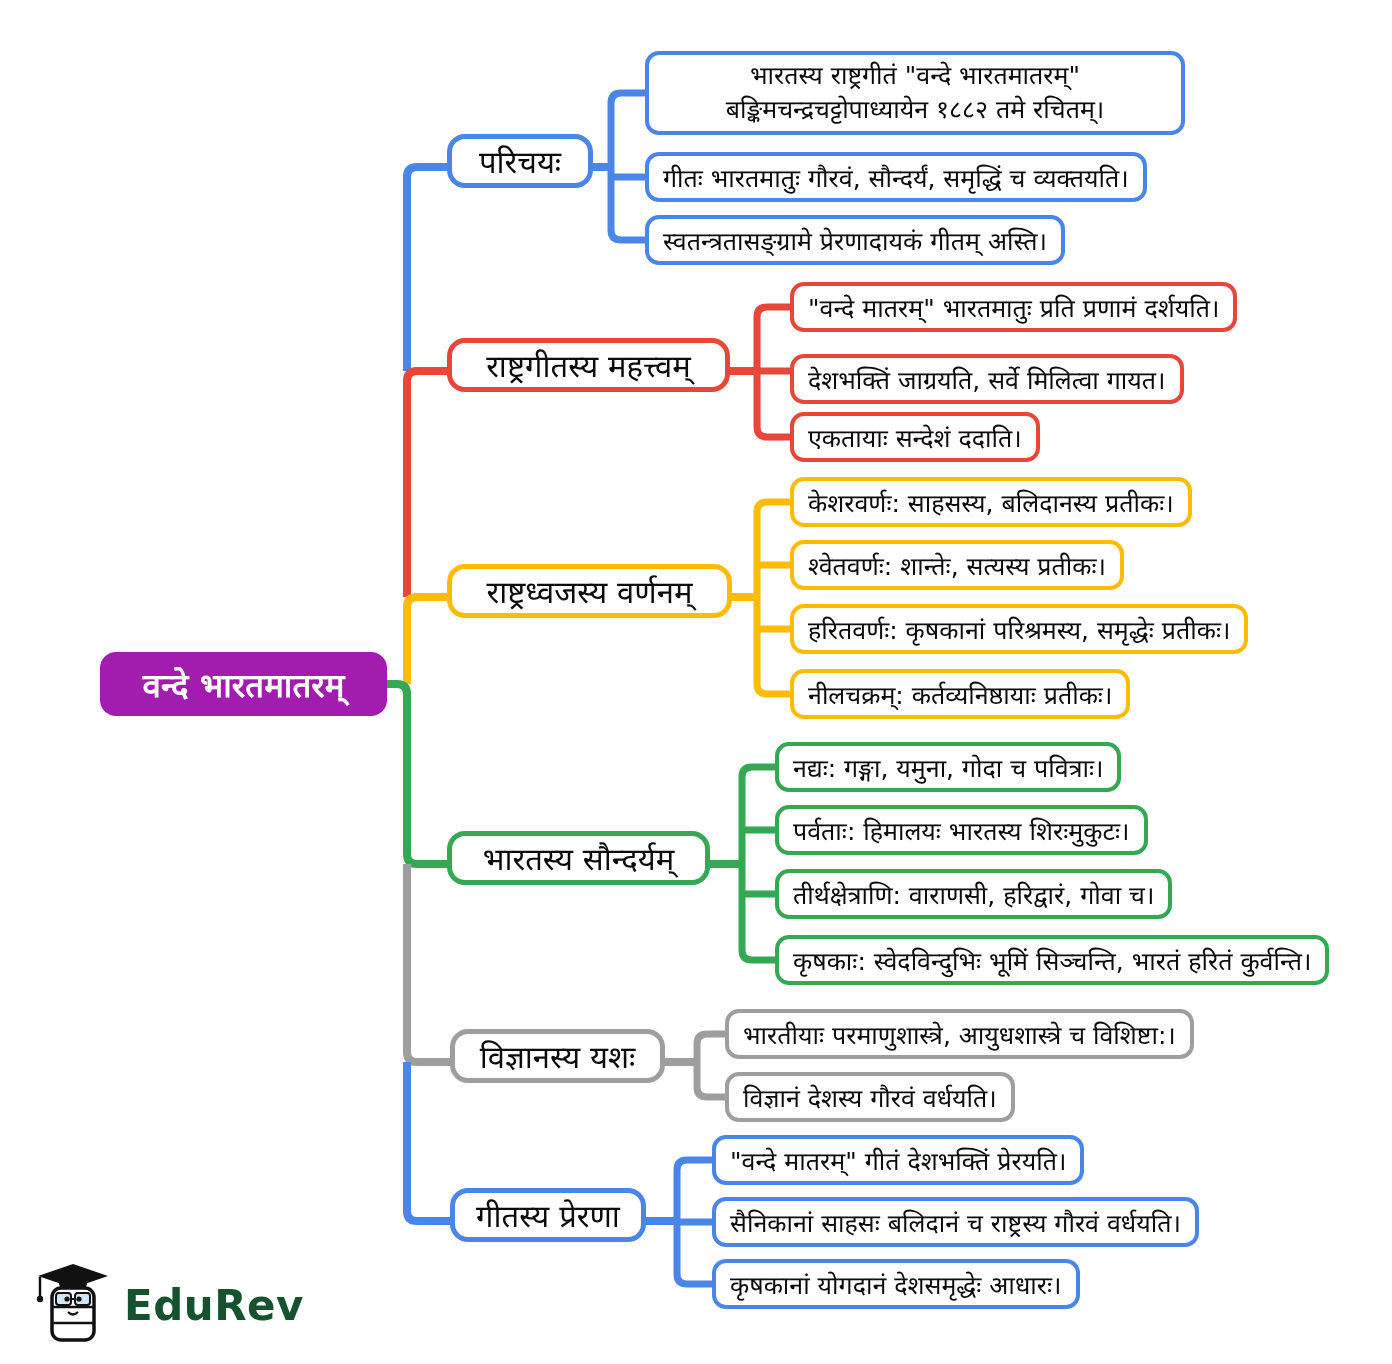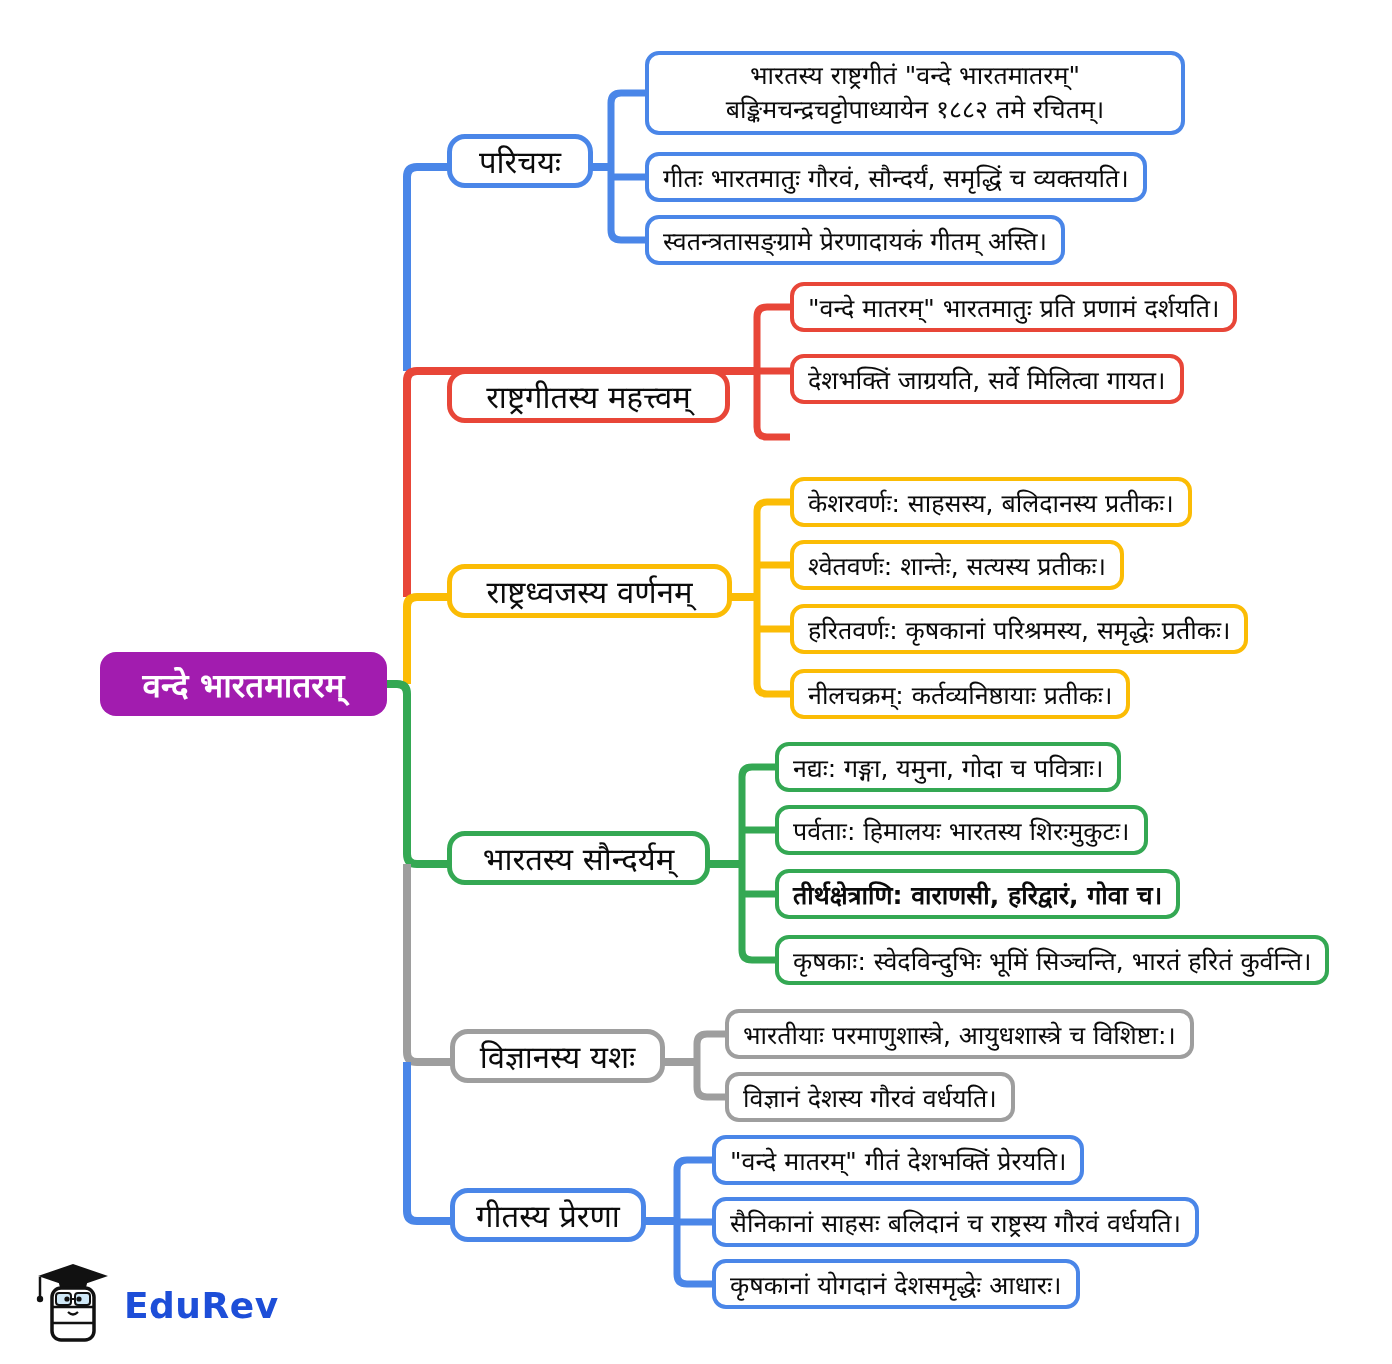--- a/index.html
+++ b/index.html
@@ -18,21 +18,21 @@
         height:64px;padding:0 10px;}
   .branch{border:5px solid;border-radius:18px;font-size:31px;height:54px;padding:0 18px;}
   .child{border:4px solid;border-radius:14px;font-size:25px;height:50px;padding:0 14px;}
   .child.tall{height:84px;white-space:normal;text-align:center;line-height:1.35;padding:0 20px;}
   .c-blue{border-color:var(--c-blue);}
   .c-red{border-color:var(--c-red);}
   .c-yellow{border-color:var(--c-yellow);}
   .c-green{border-color:var(--c-green);}
   .c-gray{border-color:var(--c-gray);}
   .logo{position:absolute;left:36px;top:1262px;z-index:1;display:flex;align-items:center;gap:14px;}
-  .logo-text{font-size:36px;font-weight:700;color:#1d4ed8;letter-spacing:0.5px;}
+  .logo-text{font-size:42px;font-weight:700;color:#14532d;letter-spacing:0.5px;}
 </style>
 </head>
 <body>
 
 <div class="canvas">
 
   <svg class="wires" width="1392" height="1364" viewBox="0 0 1392 1364" aria-hidden="true">
 
     <path class="s-blue" stroke-width="8" d="M407,371 L407,177 Q407,167 417,167 L611,167"></path>
     <path class="s-red" stroke-width="8" d="M407,597 L407,381 Q407,371 417,371 L757,371"></path>
@@ -61,34 +61,35 @@
     <path class="s-blue" stroke-width="7" d="M677,1222 L712,1222"></path>
   </svg>
 
   <div class="node root" style="left:100px;top:652px;width:287px;">वन्दे भारतमातरम्</div>
 
   <div class="node branch c-blue" style="left:447px;top:134px;min-width:146px;">परिचयः</div>
   <div class="node child tall c-blue" style="left:645px;top:51px;width:540px;">भारतस्य राष्ट्रगीतं "वन्दे भारतमातरम्" बङ्किमचन्द्रचट्टोपाध्यायेन १८८२ तमे रचितम्।</div>
   <div class="node child c-blue" style="left:645px;top:215px;">स्वतन्त्रतासङ्ग्रामे प्रेरणादायकं गीतम् अस्ति।</div>
   <div class="node child c-blue" style="left:645px;top:152px;">गीतः भारतमातुः गौरवं, सौन्दर्यं, समृद्धिं च व्यक्तयति।</div>
 
-  <div class="node branch c-red" style="left:447px;top:338px;min-width:283px;margin-top:31px;">राष्ट्रगीतस्य महत्त्वम्</div>
+  <div class="node branch c-red" style="left:447px;top:338px;min-width:283px;">राष्ट्रगीतस्य महत्त्वम्</div>
   <div class="node child c-red" style="left:790px;top:282px;">"वन्दे मातरम्" भारतमातुः प्रति प्रणामं दर्शयति।</div>
   <div class="node child c-red" style="left:790px;top:354px;">देशभक्तिं जाग्रयति, सर्वे मिलित्वा गायत।</div>
+  <div class="node child c-red" style="left:790px;top:412px;">एकतायाः सन्देशं ददाति।</div>
 
   <div class="node branch c-yellow" style="left:447px;top:564px;min-width:285px;">राष्ट्रध्वजस्य वर्णनम्</div>
   <div class="node child c-yellow" style="left:790px;top:477px;">केशरवर्णः: साहसस्य, बलिदानस्य प्रतीकः।</div>
   <div class="node child c-yellow" style="left:790px;top:540px;">श्वेतवर्णः: शान्तेः, सत्यस्य प्रतीकः।</div>
   <div class="node child c-yellow" style="left:790px;top:604px;">हरितवर्णः: कृषकानां परिश्रमस्य, समृद्धेः प्रतीकः।</div>
   <div class="node child c-yellow" style="left:790px;top:669px;">नीलचक्रम्: कर्तव्यनिष्ठायाः प्रतीकः।</div>
 
   <div class="node branch c-green" style="left:447px;top:831px;min-width:263px;">भारतस्य सौन्दर्यम्</div>
   <div class="node child c-green" style="left:775px;top:742px;">नद्यः: गङ्गा, यमुना, गोदा च पवित्राः।</div>
   <div class="node child c-green" style="left:775px;top:805px;">पर्वताः: हिमालयः भारतस्य शिरःमुकुटः।</div>
-  <div class="node child c-green" style="left:775px;top:869px;font-weight:bold;">तीर्थक्षेत्राणि: वाराणसी, हरिद्वारं, गोवा च।</div>
+  <div class="node child c-green" style="left:775px;top:869px;">तीर्थक्षेत्राणि: वाराणसी, हरिद्वारं, गोवा च।</div>
   <div class="node child c-green" style="left:775px;top:935px;">कृषकाः: स्वेदविन्दुभिः भूमिं सिञ्चन्ति, भारतं हरितं कुर्वन्ति।</div>
 
   <div class="node branch c-gray" style="left:450px;top:1029px;min-width:215px;">विज्ञानस्य यशः</div>
   <div class="node child c-gray" style="left:725px;top:1009px;">भारतीयाः परमाणुशास्त्रे, आयुधशास्त्रे च विशिष्टा:।</div>
   <div class="node child c-gray" style="left:725px;top:1072px;">विज्ञानं देशस्य गौरवं वर्धयति।</div>
 
   <div class="node branch c-blue" style="left:450px;top:1188px;min-width:196px;">गीतस्य प्रेरणा</div>
   <div class="node child c-blue" style="left:712px;top:1135px;">"वन्दे मातरम्" गीतं देशभक्तिं प्रेरयति।</div>
   <div class="node child c-blue" style="left:712px;top:1197px;">सैनिकानां साहसः बलिदानं च राष्ट्रस्य गौरवं वर्धयति।</div>
   <div class="node child c-blue" style="left:712px;top:1259px;">कृषकानां योगदानं देशसमृद्धेः आधारः।</div>

